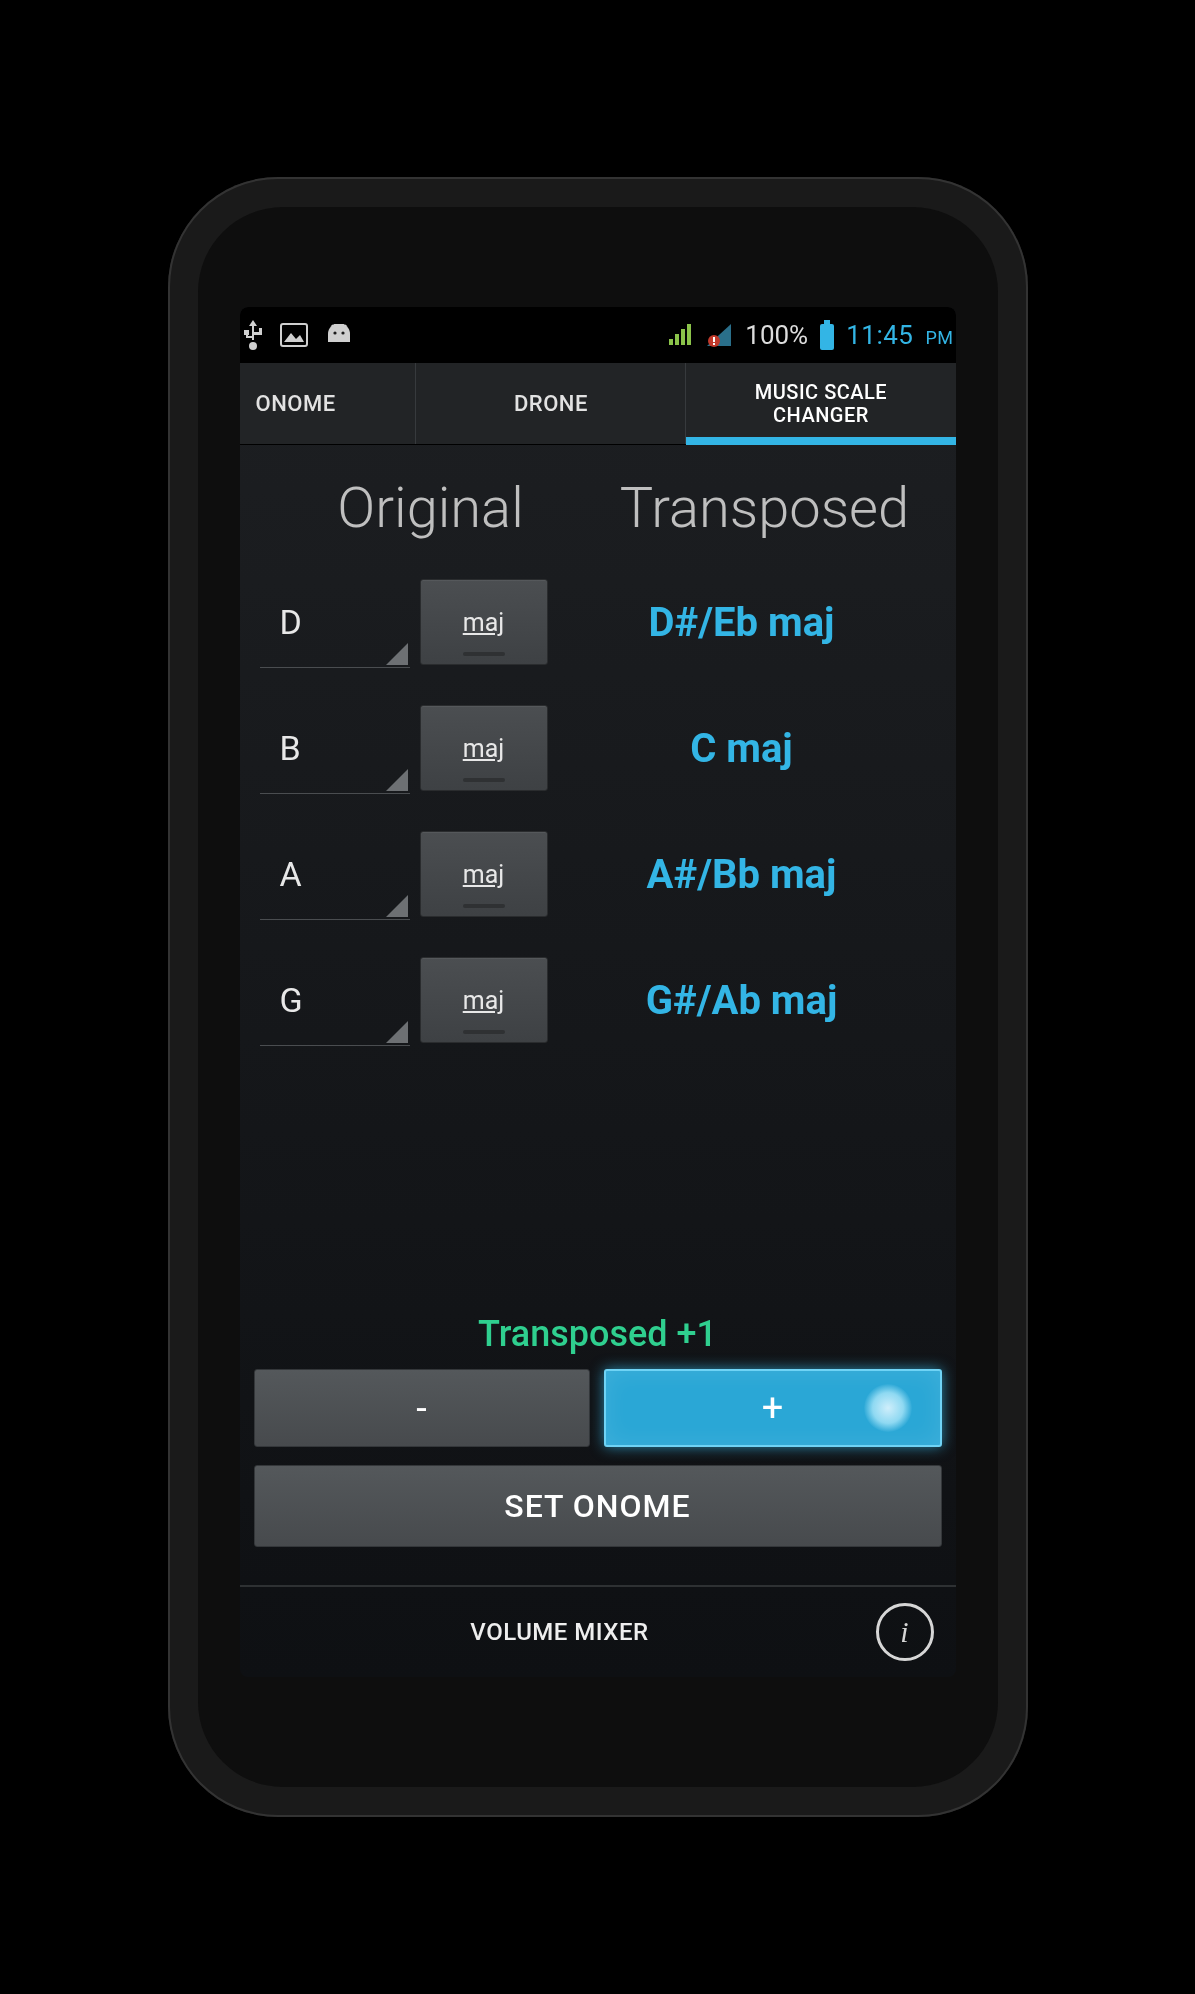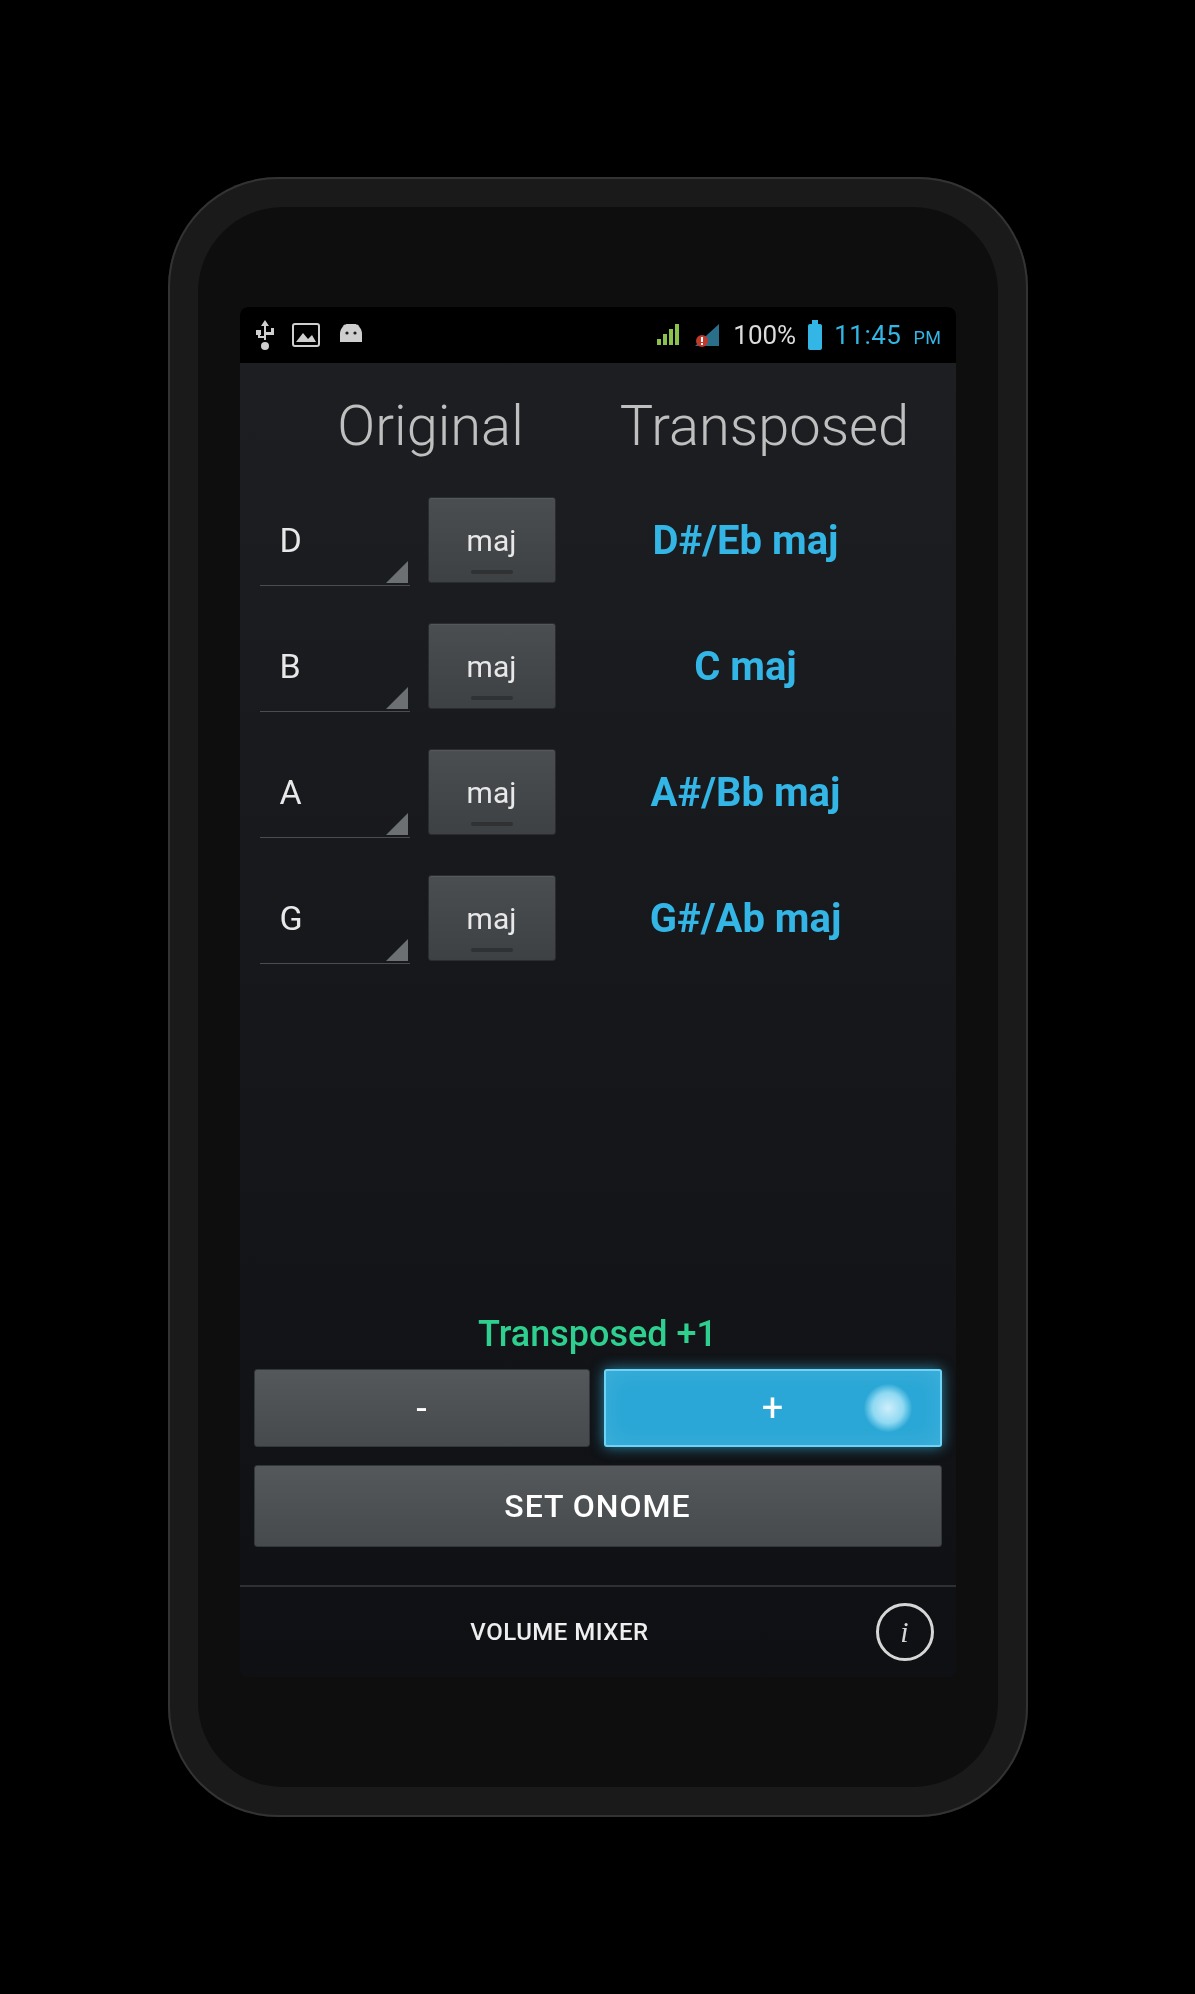--- a/index.html
+++ b/index.html
@@ -53,21 +53,21 @@
     overflow: hidden;
     display: flex;
     flex-direction: column;
   }
   
   .statusbar {
     height: 56px;
     background: #000;
     display: flex;
     align-items: center;
-    padding: 0 14px;
+    padding: 0 2px;
     gap: 14px;
     color: #cfcfcf;
   }
   .statusbar .left { display:flex; gap:16px; align-items:center; }
   .statusbar .right { margin-left:auto; display:flex; gap:10px; align-items:center; }
   .ico { display:inline-flex; align-items:center; justify-content:center; }
   .sb-text { color:#33b5e5; font-size:26px; letter-spacing:.5px; }
   .sb-text .pm { font-size:18px; margin-left:12px; }
   .pct { color:#dcdcdc; font-size:26px; }
   
@@ -128,25 +128,26 @@
     width:0;height:0;
     border-style:solid;
     border-width:0 0 22px 22px;
     border-color: transparent transparent #6d7073 transparent;
   }
   .quality-btn{
     width:128px; height:86px;
     background: linear-gradient(#4b4e51,#3e4144);
     border:1px solid #2a2c2e;
     border-radius:3px;
-    color:#e8e8e8; font-size:30px;
+    color:#e8e8e8; font-size:25px;
     display:flex; align-items:center; justify-content:center;
-    margin-left:18px;
+    margin-left:10px;
     position:relative;
     box-shadow: inset 0 1px 0 rgba(255,255,255,.06);
+    text-decoration: underline;
   }
   .quality-btn::after{
     content:""; position:absolute; bottom:8px; left:50%; transform:translateX(-50%);
     width:42px;height:4px;background:#2f3133;border-radius:2px;
   }
   .transposed{
     flex:1; text-align:center;
     color:#33b5e5; font-size:40px; font-weight:700;
   }
   
@@ -274,20 +275,34 @@
                 <rect x="6" y="0" width="6" height="4" fill="#33b5e5"></rect>
                 <rect x="2" y="4" width="14" height="26" rx="2" fill="#33b5e5"></rect>
               </svg>
           </span>
           <span class="sb-text">
             <span>11:45</span><span class="pm">PM</span>
           </span>
         </div>
       </div>
 
+      <div class="tabs">
+        <div class="tab">
+            <span>ONOME</span>
+          </div>
+        <div class="tab">
+            <span>DRONE</span>
+          </div>
+        <div class="tab active">
+          <div class="twoline">
+            <div>MUSIC SCALE</div>
+            <div>CHANGER</div>
+          </div>
+        </div>
+      </div>
 
       <div class="col-headers">
         <div class="h1">Original</div>
         <div class="h1">Transposed</div>
       </div>
 
       <div class="rows">
         <div class="row">
           <div class="note-spinner">
               <span>D</span>

